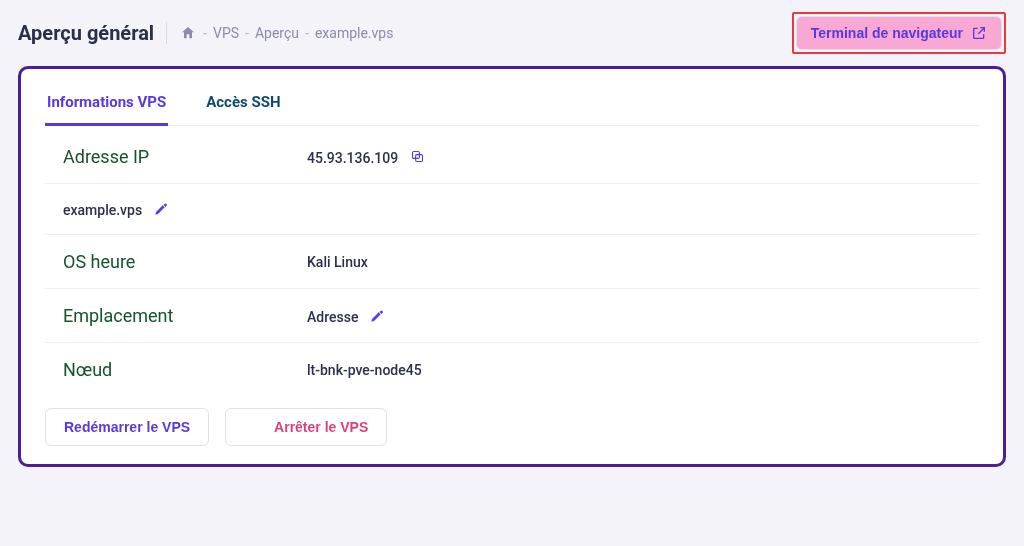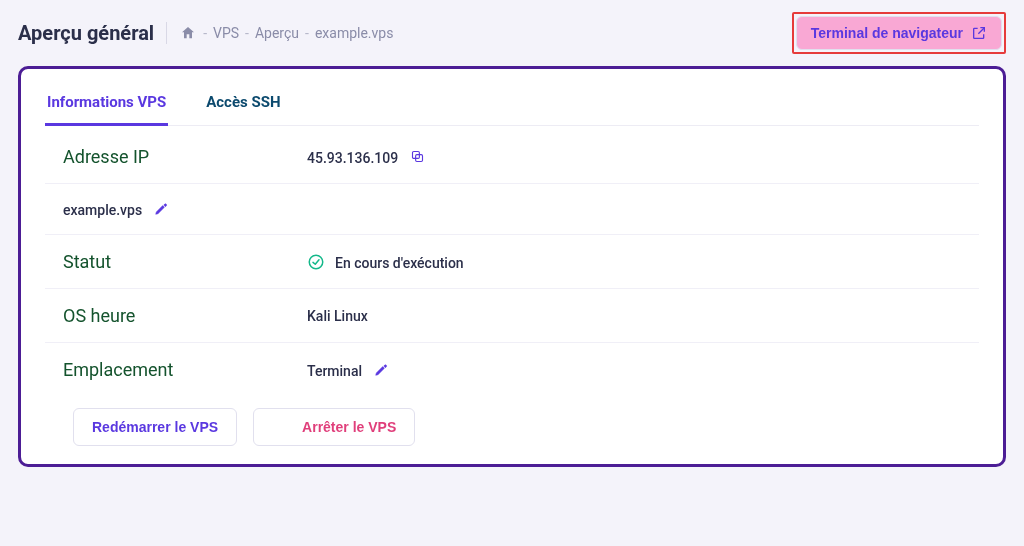--- a/index.html
+++ b/index.html
@@ -28,21 +28,21 @@
   .row-value { display: flex; align-items: flex-end; gap: 10px; font-size: 14px; color: #2b2f4a; font-weight: 500; }
   .icon-btn { display: inline-flex; align-items: center; justify-content: center; width: 18px; height: 18px; cursor: pointer; }
   .copy-icon { width: 15px; height: 15px; stroke: #5a38e0; fill: none; stroke-width: 1.8; }
   .pencil-icon { width: 14px; height: 14px; stroke: #5a38e0; fill: #5a38e0; }
   .check-circle { width: 18px; height: 18px; }
   .check-circle circle { stroke: #14b88a; stroke-width: 2; fill: none; }
   .check-circle polyline { stroke: #14b88a; stroke-width: 2; fill: none; stroke-linecap: round; stroke-linejoin: round; }
 
   .action-row { display: flex; gap: 16px; padding: 6px 0 0 0; }
   .action-btn { background: #fff; border: 1px solid #e1e0ee; border-radius: 6px; padding: 10px 18px; font-size: 14px; font-weight: 700; cursor: pointer; }
-  .action-restart { color: #5a38e0; margin-left: 28px; }
+  .action-restart { color: #5a38e0; }
   .action-stop { color: #e03f7b; padding-left: 48px; }
 </style>
 </head>
 <body>
 
 <div class="page">
 
   <div class="header-row">
     <div class="header-left">
       <div class="page-title">Aperçu général</div>
@@ -99,51 +99,47 @@
         <div class="row-value">
           <span>example.vps</span>
           <span class="icon-btn">
             <svg class="pencil-icon" viewBox="0 0 24 24">
               <path d="M3 21l3.8-1 11-11-2.8-2.8-11 11L3 21zM18.4 3.6a2 2 0 0 1 2.8 2.8l-1.6 1.6-2.8-2.8 1.6-1.6z"></path>
             </svg>
           </span>
         </div>
       </div>
 
-      <div class="row">
-        <div class="row-label">Statut</div>
-        <div class="row-value">
-          <svg class="check-circle" viewBox="0 0 24 24">
-            <circle cx="12" cy="12" r="9"></circle>
-              <polyline points="8,12.5 11,15 16,9"></polyline>
-          </svg>
-          <span>En cours d'exécution</span>
-        </div>
-      </div>
 
 
       <div class="row">
         <div class="row-label">OS heure</div>
         <div class="row-value">
           <span>Kali Linux</span>
         </div>
       </div>
 
       <div class="row">
         <div class="row-label">Emplacement</div>
         <div class="row-value">
-          <span>Terminal</span>
+          <span>Adresse</span>
           <span class="icon-btn">
             <svg class="pencil-icon" viewBox="0 0 24 24">
               <path d="M3 21l3.8-1 11-11-2.8-2.8-11 11L3 21zM18.4 3.6a2 2 0 0 1 2.8 2.8l-1.6 1.6-2.8-2.8 1.6-1.6z"></path>
             </svg>
           </span>
         </div>
       </div>
 
+      <div class="row">
+        <div class="row-label">Nœud</div>
+        <div class="row-value">
+          <span>lt-bnk-pve-node45</span>
+        </div>
+      </div>
 
     </div>
 
     <div class="action-row">
       <button class="action-btn action-restart">Redémarrer le VPS</button>
       <button class="action-btn action-stop">Arrêter le VPS</button>
     </div>
 
   </div>
 </div>

